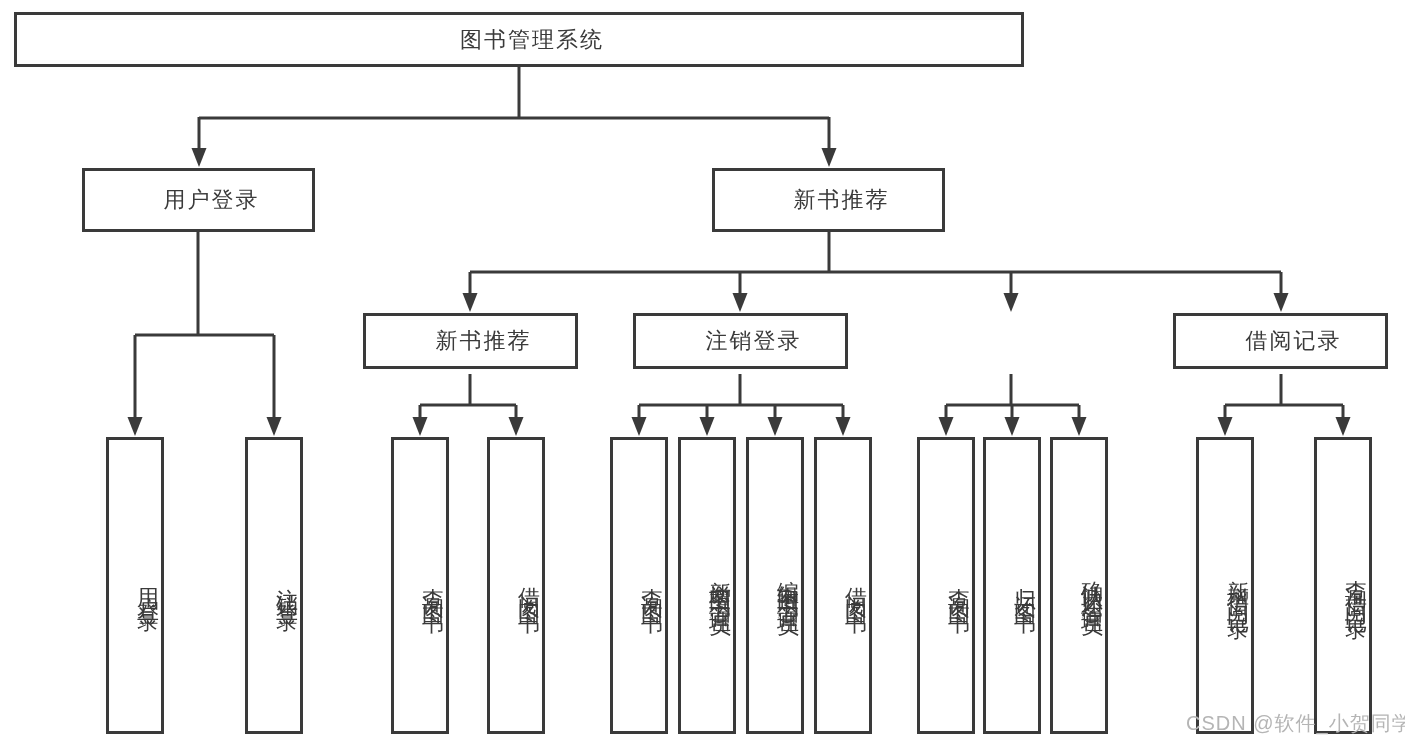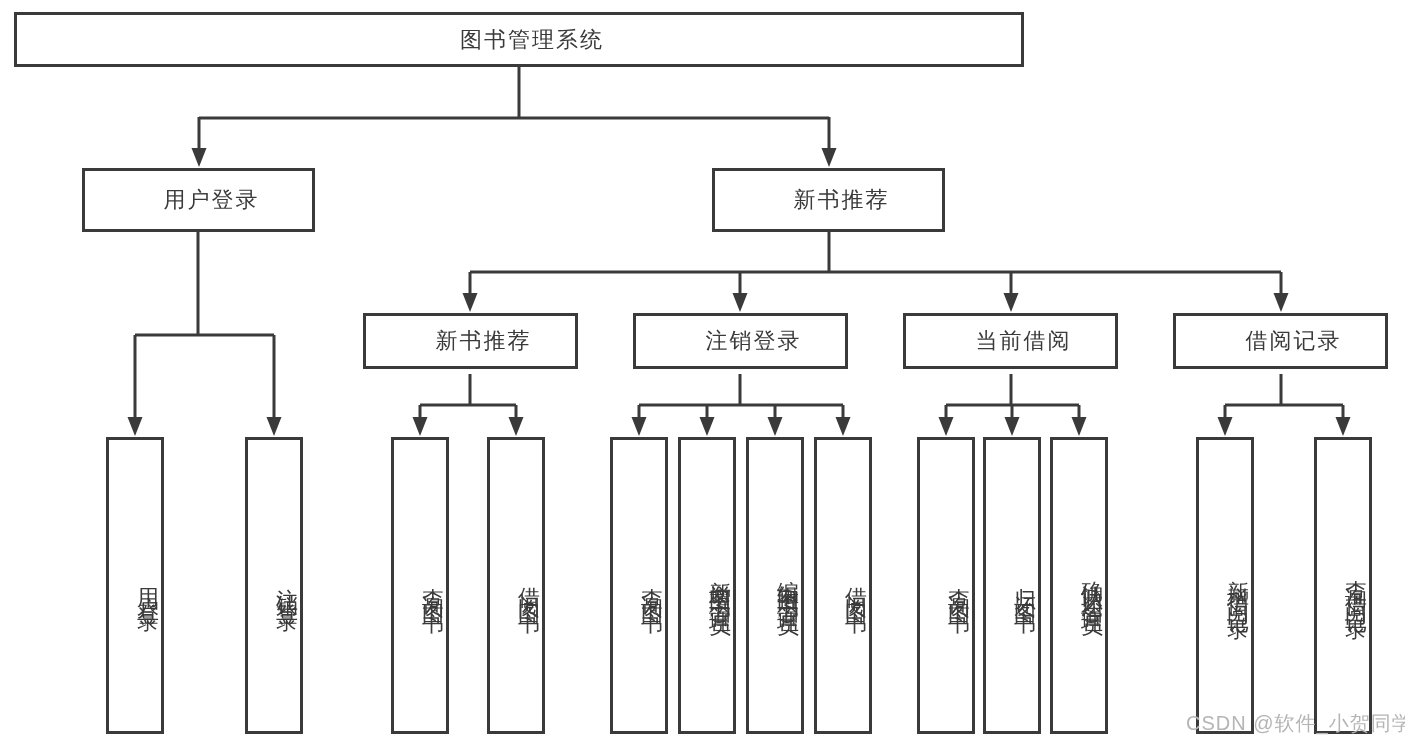--- a/index.html
+++ b/index.html
@@ -95,23 +95,20 @@
   <div class="box hbox lvl2" style="left:712px;">
     <span class="label">新书推荐</span>
   </div>
 
   <div class="box hbox lvl3" style="left:363px;">
     <span class="label">新书推荐</span>
   </div>
   <div class="box hbox lvl3" style="left:633px;">
     <span class="label">注销登录</span>
   </div>
-  <div class="box hbox lvl3" style="left:903px;">
-    <span class="label">当前借阅</span>
-  </div>
   <div class="box hbox lvl3" style="left:1173px;">
     <span class="label">借阅记录</span>
   </div>
 
   <div class="box vbox" style="left:106px;">
     <span class="vtext">用户登录</span>
   </div>
   <div class="box vbox" style="left:245px;">
     <span class="vtext">注销登录</span>
   </div>

